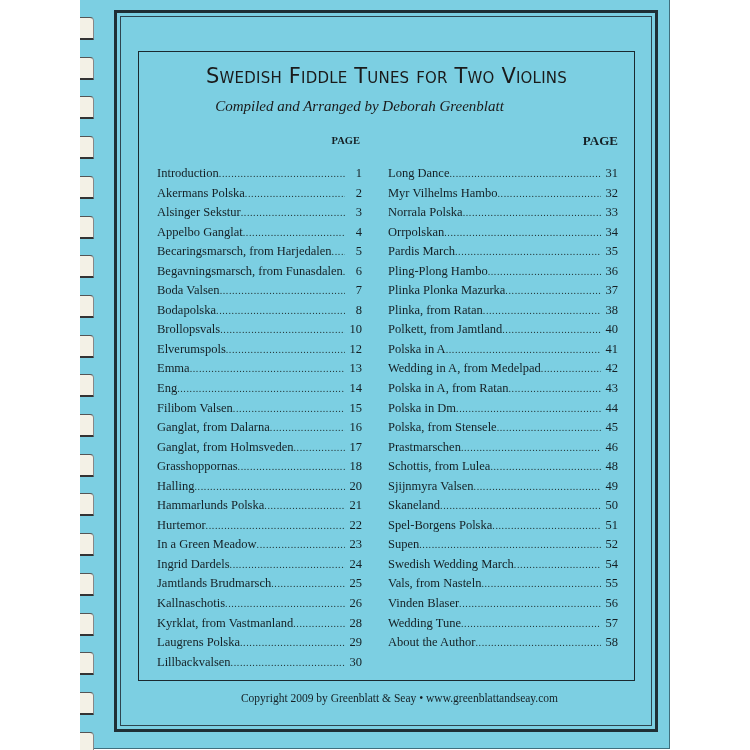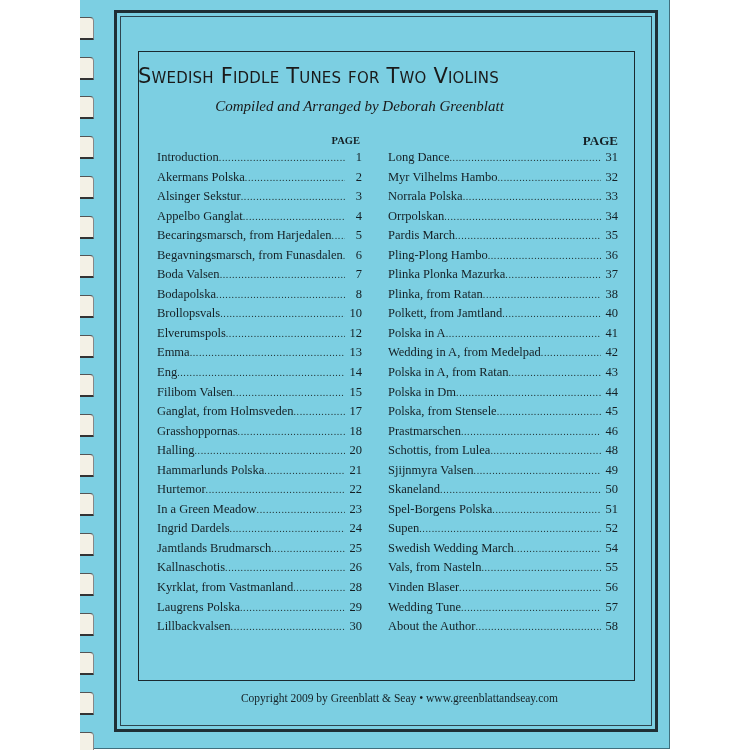--- a/index.html
+++ b/index.html
@@ -20,32 +20,32 @@
   }
   .outer-border-2 {
     position:absolute; left:120px; top:16px; width:532px; height:710px;
     border:1px solid #2d4550; box-sizing:border-box;
   }
   .inner-box {
     position:absolute; left:138px; top:51px; width:497px; height:630px;
     border:1px solid #1a2a30; box-sizing:border-box;
   }
   .title {
-    position:absolute; left:138px; top:64px; width:497px; text-align:left;
+    position:absolute; left:138px; top:64px; width:497px; text-align:center;
     font-family:"DejaVu Sans", sans-serif; font-size:21px; color:#1a1a1a;
     font-variant:small-caps; letter-spacing:0.2px;
   }
   .subtitle {
     position:absolute; left:138px; top:98px; width:443px; text-align:center;
     font-family:"Liberation Serif", serif; font-style:italic; font-size:15px; color:#1a1a1a;
   }
   .col { position:absolute; font-family:"Liberation Serif", serif; color:#152025; }
   .col-left { left:157px; top:134px; width:205px; }
   .col-right { left:388px; top:134px; width:230px; }
-  .col-head { text-align:right; font-weight:bold; margin-bottom:2px; }
+  .col-head { text-align:right; font-weight:bold; margin-bottom:18px; }
   .col-left .col-head { font-size:10.5px; height:14px; line-height:14px; padding-right:2px; }
   .col-right .col-head { font-size:13px; height:14px; line-height:14px; padding-right:0; }
   .row {
     display:flex; align-items:baseline; height:19.55px; font-size:12.5px; white-space:nowrap; overflow:hidden;
   }
   .row .name { flex:0 0 auto; }
   .row .dots { flex:1 1 auto; overflow:hidden; font-size:10px; letter-spacing:0.6px; color:#233; }
   .row .dots::before { content:"................................................................................................................................"; }
   .row .pg { flex:0 0 auto; padding-left:3px; min-width:14px; text-align:right; }
   .footer {
@@ -149,20 +149,25 @@
         <span class="name">Eng</span>
         <span class="dots"></span>
         <span class="pg">14</span>
       </div>
       <div class="row">
         <span class="name">Filibom Valsen</span>
         <span class="dots"></span>
         <span class="pg">15</span>
       </div>
       <div class="row">
+        <span class="name">Ganglat, from Dalarna</span>
+        <span class="dots"></span>
+        <span class="pg">16</span>
+      </div>
+      <div class="row">
         <span class="name">Ganglat, from Holmsveden</span>
         <span class="dots"></span>
         <span class="pg">17</span>
       </div>
       <div class="row">
         <span class="name">Grasshoppornas</span>
         <span class="dots"></span>
         <span class="pg">18</span>
       </div>
       <div class="row">

